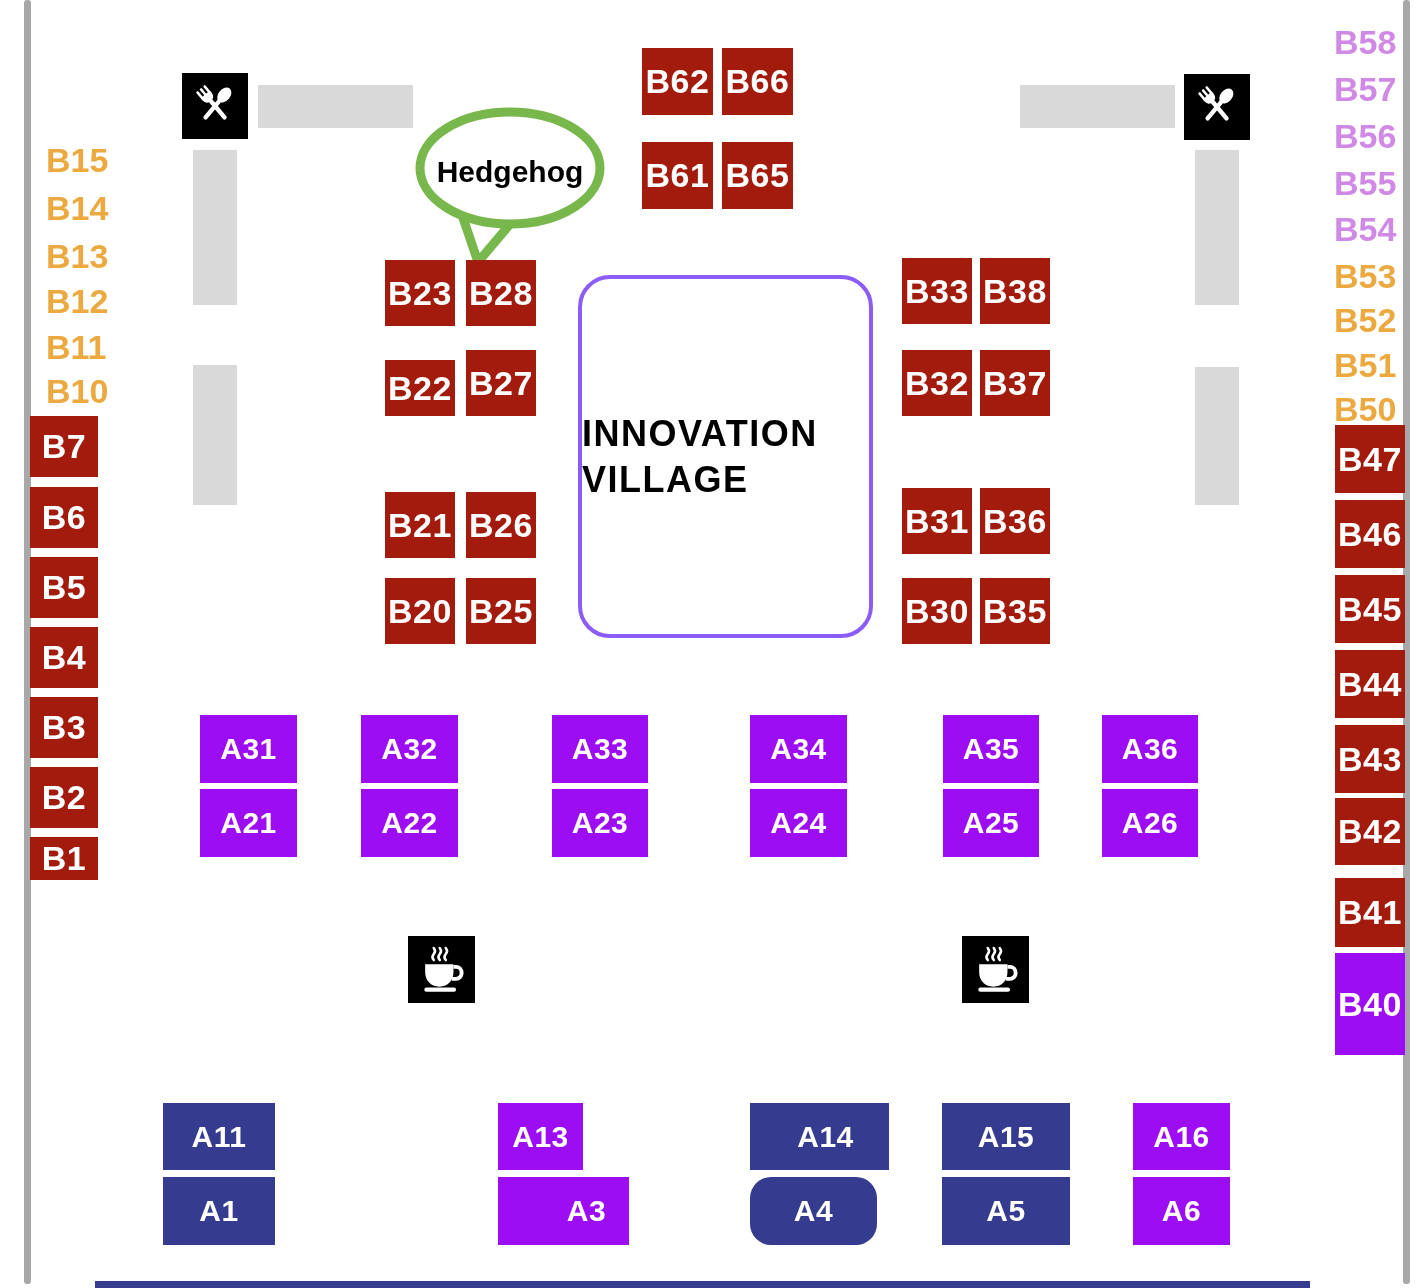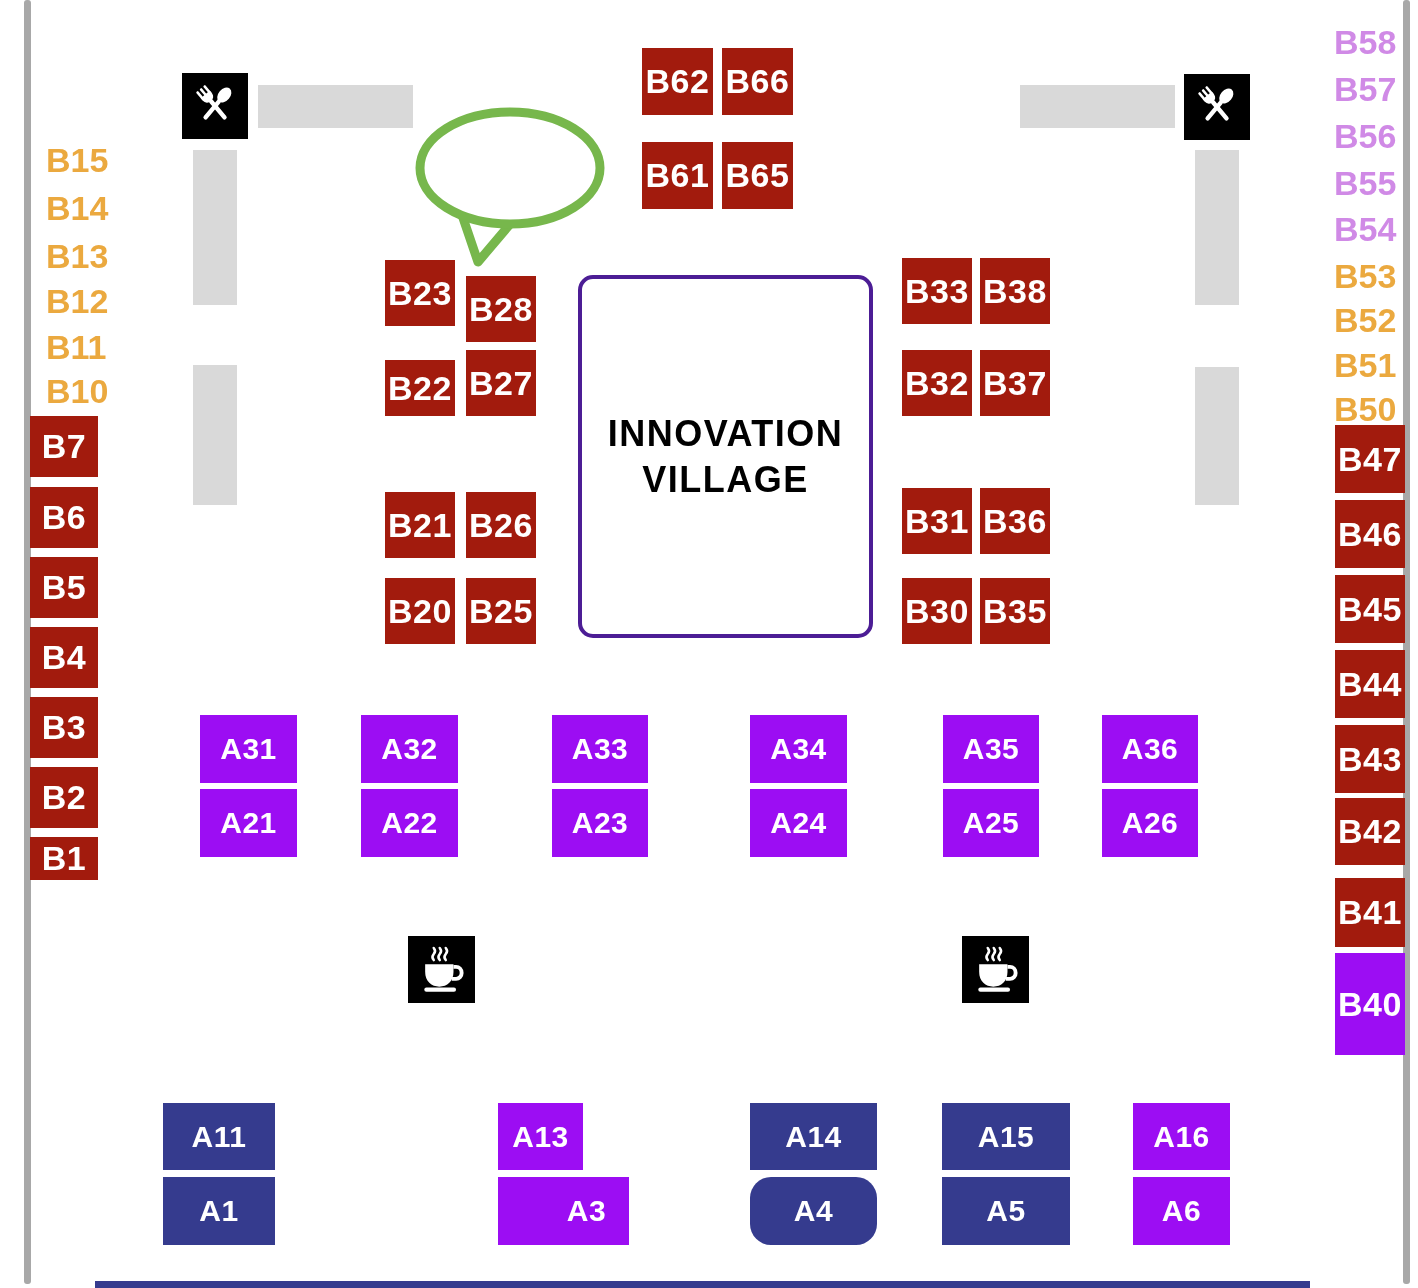--- a/index.html
+++ b/index.html
@@ -13,57 +13,58 @@
   .booth.red{background:var(--booth_red);}
   .booth.purple{background:var(--booth_purple);}
   .booth.navy{background:var(--booth_navy);}
   .sidelabel{position:absolute;font-weight:bold;font-size:34px;line-height:40px;}
   .sidelabel.orange{color:var(--label_orange);}
   .sidelabel.violet{color:var(--label_violet);}
   .amenity{position:absolute;background:var(--icon_black);display:flex;
            align-items:center;justify-content:center;}
   .amenity svg{width:82%;height:82%;}
   #village{position:absolute;left:578px;top:275px;width:287px;height:355px;
-           border:4px solid #4c1d95;border-radius:15px;background:#fff;
-           display:flex;flex-direction:column;align-items:center;justify-content:center;}
+           border:4px solid #8b5cf6;border-radius:32px;background:#fff;
+           display:flex;flex-direction:column;justify-content:center;}
   #village div{font-weight:bold;font-size:36px;line-height:46px;letter-spacing:1.5px;color:#000;}
   #bubble-svg{position:absolute;left:395px;top:96px;width:230px;height:182px;pointer-events:none;}
   #bubble-text{position:absolute;left:395px;top:152px;width:230px;height:40px;line-height:40px;
                text-align:center;font-weight:bold;font-size:30px;color:#000;}
 </style>
 </head>
 <body>
 
 <div id="canvas">
 
   <div id="village">
     <div>INNOVATION</div>
     <div>VILLAGE</div>
   </div>
 
   <svg id="bubble-svg" viewBox="0 0 230 182">
     <path d="M 66 116 L 83 166 L 122 120 Z" fill="#ffffff" stroke="var(--bubble_green)" stroke-width="9" stroke-linejoin="round"></path>
     <ellipse cx="115" cy="72" rx="90" ry="56" fill="#ffffff" stroke="var(--bubble_green)" stroke-width="9"></ellipse>
   </svg>
+  <div id="bubble-text">Hedgehog</div>
 
 <div class="wall" style="left: 258px; top: 85px; width: 155px; height: 43px;"></div>
     <div class="wall" style="left: 193px; top: 150px; width: 44px; height: 155px;"></div>
     <div class="wall" style="left: 193px; top: 365px; width: 44px; height: 140px;"></div>
     <div class="wall" style="left: 1020px; top: 85px; width: 155px; height: 43px;"></div>
     <div class="wall" style="left: 1195px; top: 150px; width: 44px; height: 155px;"></div>
     <div class="wall" style="left: 1195px; top: 367px; width: 44px; height: 138px;"></div>
     <div class="edge" style="left: 24px; top: 0px; width: 7px; height: 1284px;"></div>
     <div class="edge" style="left: 1403px; top: 0px; width: 7px; height: 1284px;"></div>
     <div class="bottombar" style="left: 95px; top: 1281px; width: 1215px; height: 7px;"></div>
     <div class="booth red" style="left: 642px; top: 48px; width: 71px; height: 67px; font-size: 34px;">B62</div>
     <div class="booth red" style="left: 722px; top: 48px; width: 71px; height: 67px; font-size: 34px;">B66</div>
     <div class="booth red" style="left: 642px; top: 142px; width: 71px; height: 67px; font-size: 34px;">B61</div>
     <div class="booth red" style="left: 722px; top: 142px; width: 71px; height: 67px; font-size: 34px;">B65</div>
     <div class="booth red" style="left: 385px; top: 260px; width: 70px; height: 66px; font-size: 34px;">B23</div>
-    <div class="booth red" style="left: 466px; top: 260px; width: 70px; height: 66px; font-size: 34px; margin-top: 16px;">B28</div>
+    <div class="booth red" style="left: 466px; top: 260px; width: 70px; height: 66px; font-size: 34px;">B28</div>
     <div class="booth red" style="left: 385px; top: 360px; width: 70px; height: 56px; font-size: 34px;">B22</div>
     <div class="booth red" style="left: 466px; top: 350px; width: 70px; height: 66px; font-size: 34px;">B27</div>
     <div class="booth red" style="left: 385px; top: 492px; width: 70px; height: 66px; font-size: 34px;">B21</div>
     <div class="booth red" style="left: 466px; top: 492px; width: 70px; height: 66px; font-size: 34px;">B26</div>
     <div class="booth red" style="left: 385px; top: 578px; width: 70px; height: 66px; font-size: 34px;">B20</div>
     <div class="booth red" style="left: 466px; top: 578px; width: 70px; height: 66px; font-size: 34px;">B25</div>
     <div class="booth red" style="left: 902px; top: 258px; width: 70px; height: 66px; font-size: 34px;">B33</div>
     <div class="booth red" style="left: 980px; top: 258px; width: 70px; height: 66px; font-size: 34px;">B38</div>
     <div class="booth red" style="left: 902px; top: 350px; width: 70px; height: 66px; font-size: 34px;">B32</div>
     <div class="booth red" style="left: 980px; top: 350px; width: 70px; height: 66px; font-size: 34px;">B37</div>
@@ -95,21 +96,21 @@
     <div class="booth purple" style="left: 750px; top: 715px; width: 97px; height: 68px; font-size: 30px;">A34</div>
     <div class="booth purple" style="left: 750px; top: 789px; width: 97px; height: 68px; font-size: 30px;">A24</div>
     <div class="booth purple" style="left: 943px; top: 715px; width: 96px; height: 68px; font-size: 30px;">A35</div>
     <div class="booth purple" style="left: 943px; top: 789px; width: 96px; height: 68px; font-size: 30px;">A25</div>
     <div class="booth purple" style="left: 1102px; top: 715px; width: 96px; height: 68px; font-size: 30px;">A36</div>
     <div class="booth purple" style="left: 1102px; top: 789px; width: 96px; height: 68px; font-size: 30px;">A26</div>
     <div class="booth navy" style="left: 163px; top: 1103px; width: 112px; height: 67px; font-size: 30px;">A11</div>
     <div class="booth navy" style="left: 163px; top: 1177px; width: 112px; height: 68px; font-size: 30px;">A1</div>
     <div class="booth purple" style="left: 498px; top: 1103px; width: 85px; height: 67px; font-size: 30px;">A13</div>
     <div class="booth purple" style="left: 498px; top: 1177px; width: 85px; height: 68px; font-size: 30px; padding-left: 46px;">A3</div>
-    <div class="booth navy" style="left: 750px; top: 1103px; width: 127px; height: 67px; font-size: 30px;">A14</div>
+    <div class="booth navy" style="left: 750px; top: 1103px; width: 127px; height: 67px; font-size: 30px; padding-left: 12px;">A14</div>
     <div class="booth navy" style="left: 750px; top: 1177px; width: 127px; height: 68px; font-size: 30px; border-radius: 21px;">A4</div>
     <div class="booth navy" style="left: 942px; top: 1103px; width: 128px; height: 67px; font-size: 30px;">A15</div>
     <div class="booth navy" style="left: 942px; top: 1177px; width: 128px; height: 68px; font-size: 30px;">A5</div>
     <div class="booth purple" style="left: 1133px; top: 1103px; width: 97px; height: 67px; font-size: 30px;">A16</div>
     <div class="booth purple" style="left: 1133px; top: 1177px; width: 97px; height: 68px; font-size: 30px;">A6</div>
     <div class="sidelabel orange" style="left: 46px; top: 140px; width: 66px; height: 40px;">B15</div>
     <div class="sidelabel orange" style="left: 46px; top: 188px; width: 66px; height: 40px;">B14</div>
     <div class="sidelabel orange" style="left: 46px; top: 236px; width: 66px; height: 40px;">B13</div>
     <div class="sidelabel orange" style="left: 46px; top: 281px; width: 66px; height: 40px;">B12</div>
     <div class="sidelabel orange" style="left: 46px; top: 327px; width: 66px; height: 40px;">B11</div>

